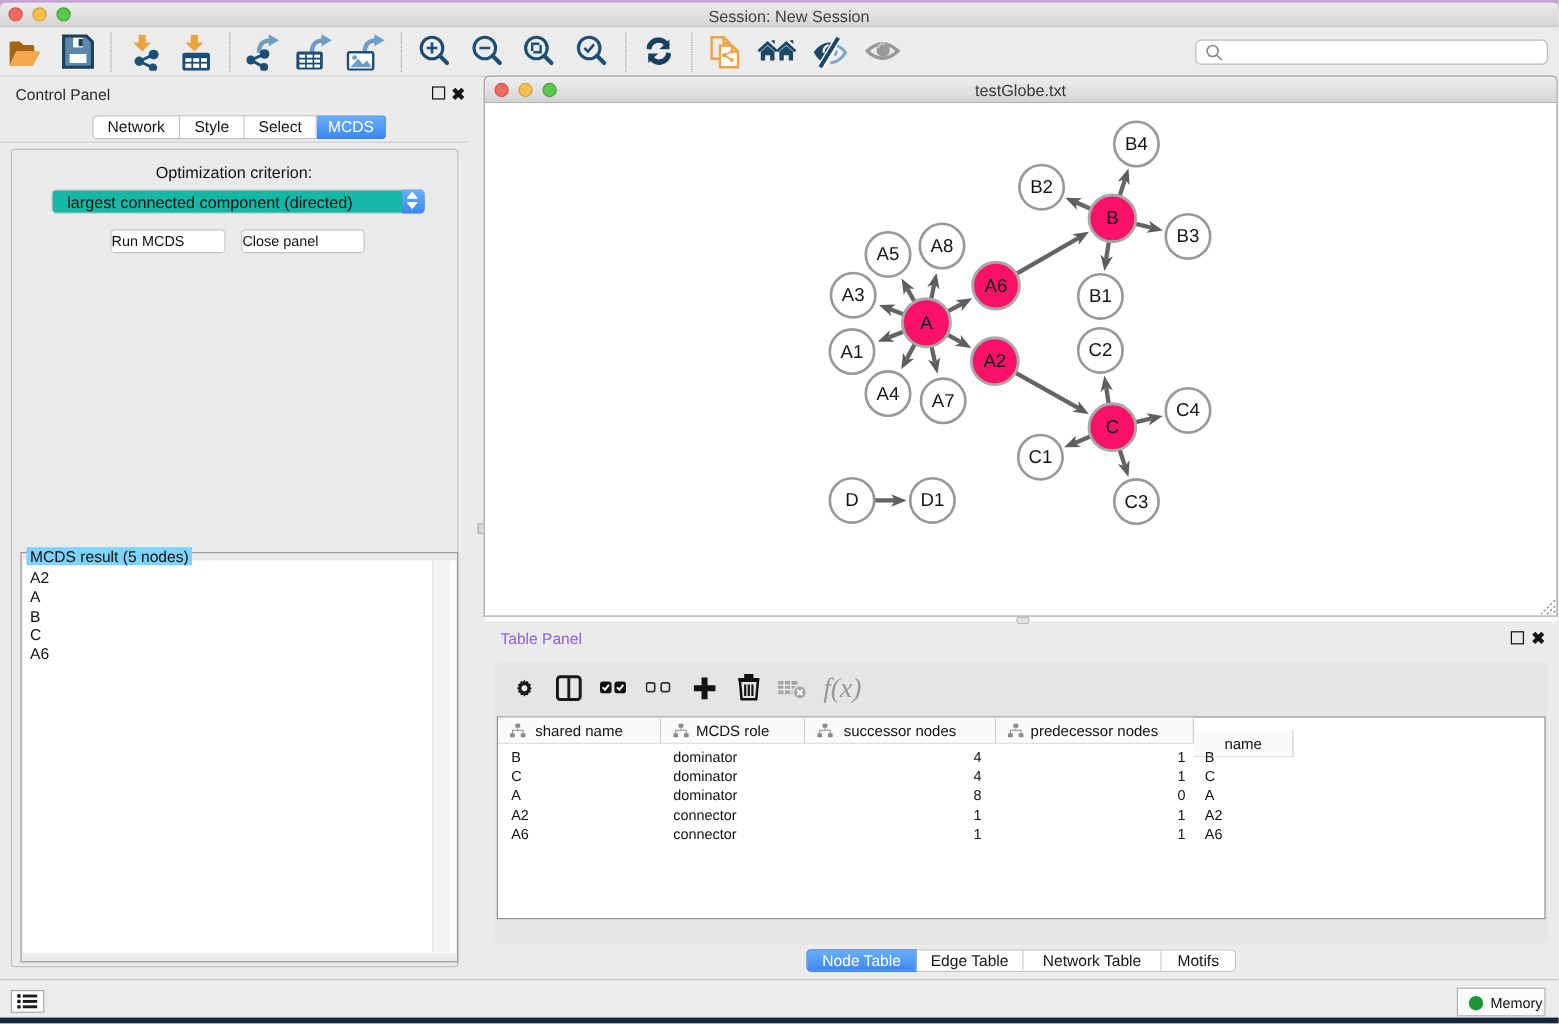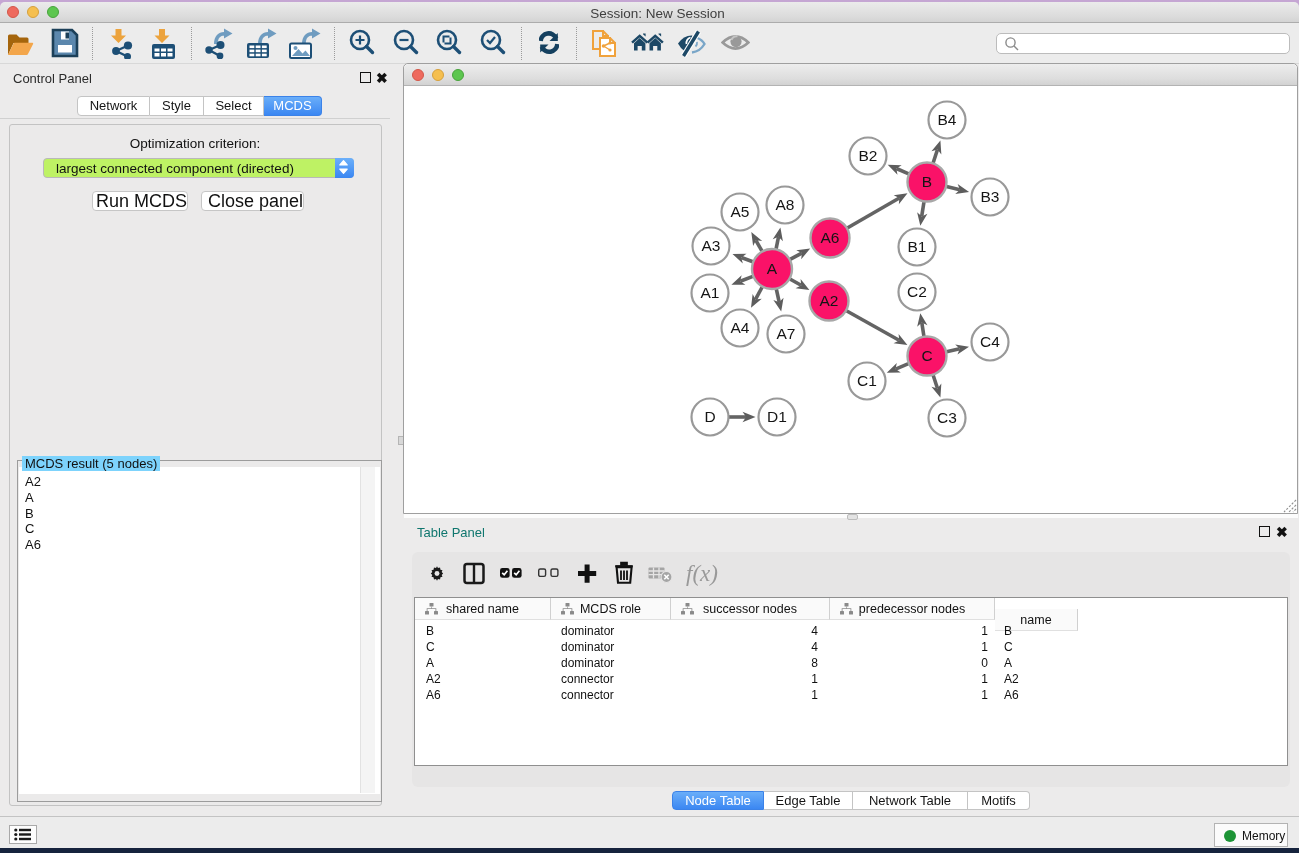--- a/index.html
+++ b/index.html
@@ -27,24 +27,24 @@
 .float-ic { width:11px; height:11px; border:1.6px solid #111; }
 .close-ic { font-size:14px; color:#111; font-weight:bold; line-height:11px; }
 .tabs { position:absolute; display:flex; }
 .tab { font-size:13px; color:#151515; background:#fff; border:1px solid #c4c4c4; border-left:none; text-align:center; line-height:18px; height:20px; }
 .tab.first { border-left:1px solid #c4c4c4; border-radius:4px 0 0 4px; }
 .tab.last { border-radius:0 4px 4px 0; }
 .tab.sel { background:linear-gradient(#6aaef9,#3b87f2); color:#fff; border-color:#3b82e8; }
 #cp-inner { left:9px; top:124px; width:373px; height:682px; border:1px solid #c3c3c3; border-radius:3px; background:#ebeaea; }
 #cp-topline { left:0px; top:118px; width:390px; height:1px; background:#d0d0d0; }
 #opt-label { left:0; top:136px; width:390px; text-align:center; font-size:13.5px; color:#111; }
-#dropdown { left:43px; top:158px; width:311px; height:20px; background:#bef264; border:1px solid #b9b9b9; border-radius:4px; }
+#dropdown { left:43px; top:158px; width:311px; height:20px; background:#14b8a6; border:1px solid #b9b9b9; border-radius:4px; }
 #dropdown span { position:absolute; left:12px; top:2px; font-size:13.5px; color:#111; }
 #dd-btn { position:absolute; right:-1px; top:-1px; width:19px; height:20px; border-radius:0 4px 4px 0; background:linear-gradient(#6cb0fa,#3a86f2); }
-.btn { position:absolute; background:#fff; border:1px solid #c6c6c6; border-radius:4px; font-size:18px; color:#111; text-align:right; }
+.btn { position:absolute; background:#fff; border:1px solid #c6c6c6; border-radius:4px; font-size:12px; color:#111; text-align:left; }
 #run-btn { left:92px; top:191px; width:96px; height:20px; line-height:18px; }
 #close-btn { left:201px; top:191px; width:103px; height:20px; line-height:18px; }
 #fieldset { left:17px; top:460px; width:365px; height:342px; border:1px solid #9c9c9c; }
 #listbox { left:19px; top:467px; width:361px; height:327px; background:#fff; }
 #fieldset-label { left:22px; top:456px; background:#7dd3fc; padding:0 3px; font-size:13px; color:#111; }
 #mcds-list { left:22px; top:474px; width:341px; height:326px; font-size:13px; color:#111; line-height:15.8px; padding-left:3px; }
 #mcds-scroll { left:360px; top:467px; width:15px; height:326px; background:#f4f4f4; border-left:1px solid #e2e2e2; }
 
 
 #statusbar { left:0; top:816px; width:1299px; height:32px; background:#ececec; border-top:1px solid #c3c3c3; }
@@ -55,21 +55,21 @@
 
 
 #netwin { left:403px; top:63px; width:895px; height:451px; background:#fff; border:1px solid #9f9f9f; border-radius:5px 5px 0 0; }
 #net-titlebar { position:absolute; left:0; top:0; width:893px; height:22px; background:linear-gradient(#ededed,#dddddd 70%,#d2d2d2); border-bottom:1px solid #b3b3b3; border-radius:5px 5px 0 0; }
 #net-title { position:absolute; width:100%; text-align:center; top:3.5px; font-size:13.5px; color:#363636; }
 #graph { position:absolute; left:0; top:21px; }
 #divider-tab { left:398px; top:436px; width:5px; height:9px; background:#d8d8d8; border:1px solid #b5b5b5; border-right:none; }
 #hdivider { left:847px; top:514px; width:11px; height:6px; background:#e3e3e3; border:1px solid #bdbdbd; border-radius:2px; }
 
 
-#tp-title { left:417px; top:525px; font-size:13px; color:#0f766e; }
+#tp-title { left:417px; top:525px; font-size:13px; color:#8b5cf6; }
 #tp-inner { left:412px; top:552px; width:878px; height:235px; background:#e6e5e5; border-radius:6px; }
 #tablebox { position:absolute; left:2px; top:45px; width:874px; height:169px; background:#fff; border:1px solid #8f8f8f; }
 .th { position:absolute; top:0; height:22px; background:#fafafa; border-right:1px solid #d0d0d0; border-bottom:1px solid #e0e0e0; font-size:12.5px; color:#111; text-align:center; line-height:22px; }
 .cell { position:absolute; font-size:12px; color:#111; height:16px; line-height:16px; }
 #tp-tabs { left:672px; top:791px; }
 #tp-tabs .tab { height:19px; line-height:17px; }
 
 
 .wn { fill:#fff; stroke:#999; stroke-width:2.2; }
 .pn { fill:#fa1268; stroke:#a8a8a8; stroke-width:2.4; }
@@ -254,20 +254,21 @@
 <div class="abs" id="listbox"></div>
 <div class="abs" id="fieldset-label">MCDS result (5 nodes)</div>
 <div class="abs" id="mcds-scroll"></div>
 <div class="abs" id="mcds-list">A2<br>A<br>B<br>C<br>A6</div>
 
 <div class="abs" id="netwin">
   <div id="net-titlebar">
     <div class="tl" style="left:8px;background:#ee6a5e;border:1px solid #d35749;"></div>
     <div class="tl" style="left:28px;background:#f5bf4f;border:1px solid #d6a03c;"></div>
     <div class="tl" style="left:48px;background:#5dc64f;border:1px solid #48a33c;"></div>
+    <div id="net-title">testGlobe.txt</div>
   </div>
   <div id="graph">
     <svg id="gsvg" width="893" height="427" viewBox="0 0 893 427">
 <line x1="348.9" y1="191.4" x2="336.3" y2="196.3"></line>
 <path d="M0,-5.2 L13,0 L0,5.2 L3.6,0 Z" transform="translate(327.4,199.7) rotate(158.8) translate(-13,0)" class="ah"></path>
 <line x1="348.8" y1="176.8" x2="337.4" y2="172.5"></line>
 <path d="M0,-5.2 L13,0 L0,5.2 L3.6,0 Z" transform="translate(328.5,169.1) rotate(-159.3) translate(-13,0)" class="ah"></path>
 <line x1="358.2" y1="202.0" x2="351.5" y2="214.4"></line>
 <path d="M0,-5.2 L13,0 L0,5.2 L3.6,0 Z" transform="translate(347.0,222.8) rotate(118.5) translate(-13,0)" class="ah"></path>
 <line x1="358.0" y1="166.1" x2="351.9" y2="155.3"></line>

